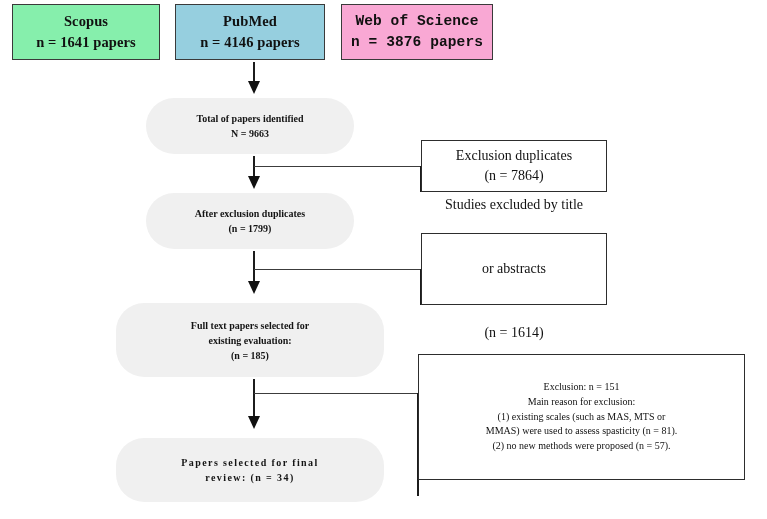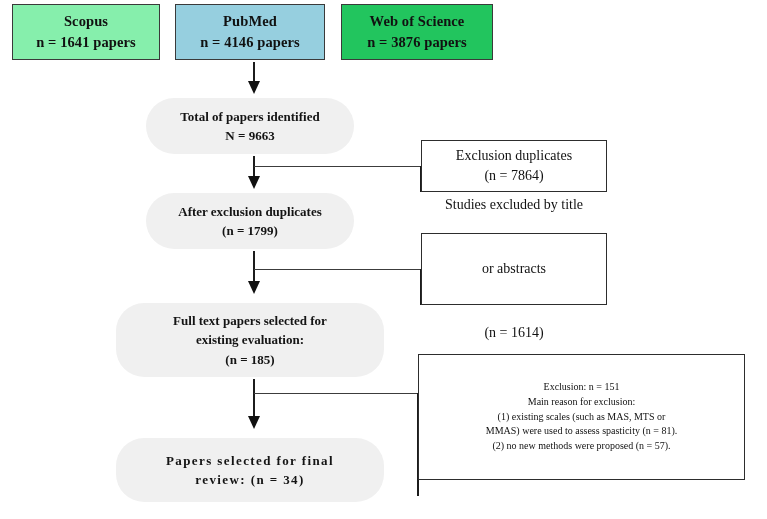--- a/index.html
+++ b/index.html
@@ -30,34 +30,34 @@
     font-size: 14.5px;
     line-height: 1.45;
     letter-spacing: 0.1px;
     text-align: center;
     color: #111111;
   }
   .source-box .ln { display: block; white-space: nowrap; }
 
   #src-scopus  { left: 12px;  top: 4px;  width: 148px; height: 56px; background: #86efac; }
   #src-pubmed  { left: 175px; top: 4px;  width: 150px; height: 56px; background: #96cfdf; }
-  #src-wos     { left: 341px; top: 4px;  width: 152px; height: 56px; background: #22c55e; }
+  #src-wos     { left: 341px; top: 4px;  width: 152px; height: 56px; background: #f9a8d4; font-family: Liberation Mono, monospace; }
 
   
   .stage-box {
     position: absolute;
     box-sizing: border-box;
     background: #f0f0f0;
     border-radius: 28px;
     display: flex;
     flex-direction: column;
     align-items: center;
     justify-content: center;
     font-weight: bold;
-    font-size: 13px;
+    font-size: 10px;
     line-height: 1.5;
     text-align: center;
     color: #141414;
   }
   .stage-box .ln { display: block; white-space: nowrap; }
 
   #stage-total   { left: 146px; top: 98px;  width: 208px; height: 56px; }
   #stage-after   { left: 146px; top: 193px; width: 208px; height: 56px; }
   #stage-full    { left: 116px; top: 303px; width: 268px; height: 74px; }
   #stage-final   { left: 116px; top: 438px; width: 268px; height: 64px; }

